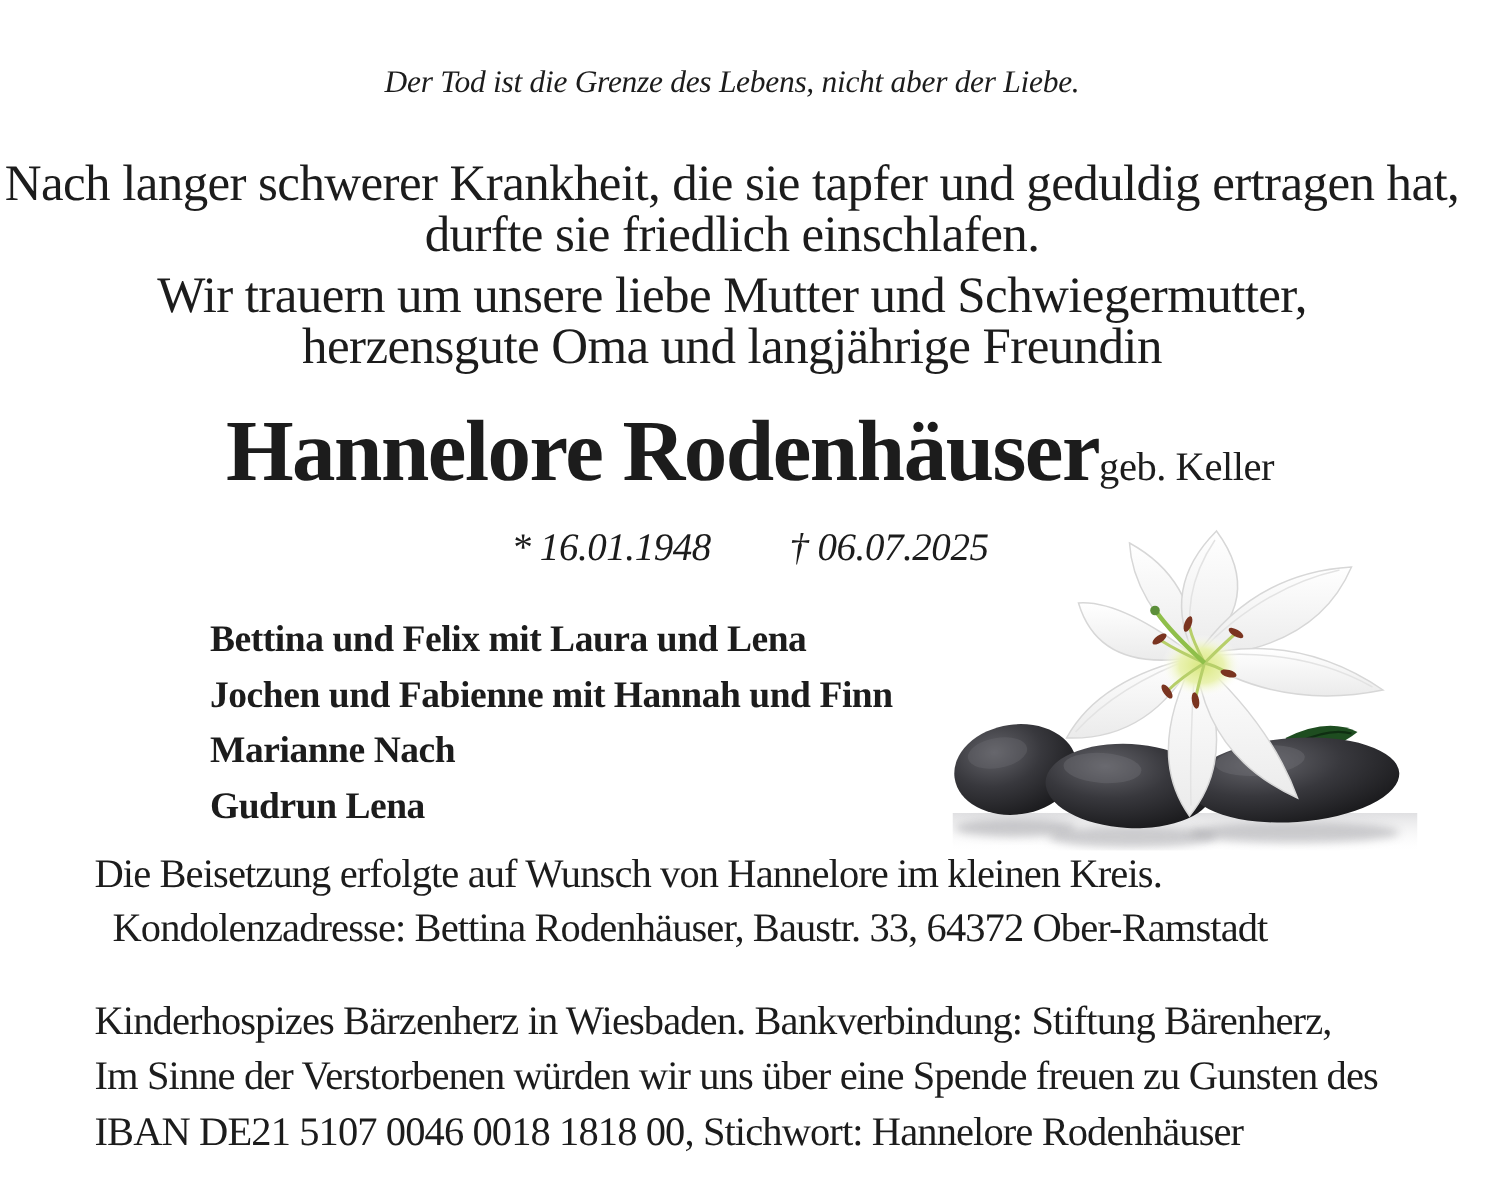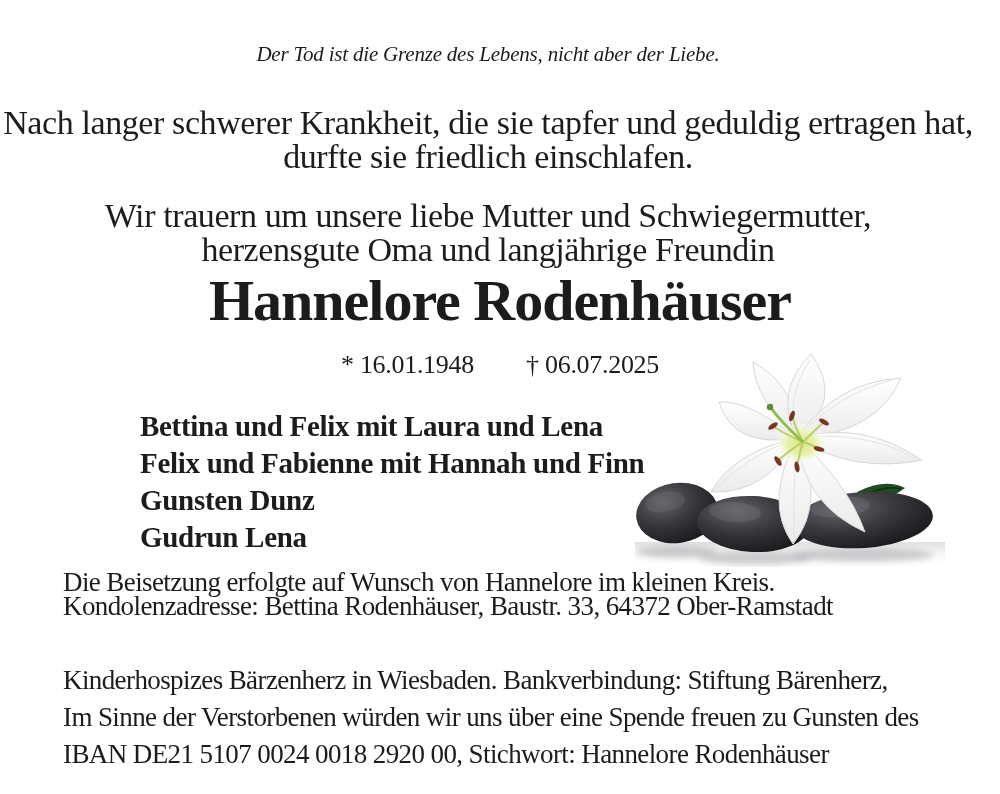--- a/index.html
+++ b/index.html
@@ -17,21 +17,21 @@
     font-style:italic;
     font-size:21px;
     letter-spacing:-0.2px;
   }
   .para{
     font-size:34px;
     line-height:34px;
     letter-spacing:-0.4px;
   }
   .para-intro{top:106px;}
-  .para-mourning{top:199px;}
+  .para-mourning{top:181px;}
   .headline-row{
     position:absolute;top:268px;left:0;width:1000px;
     display:flex;justify-content:center;align-items:baseline;gap:0;
     white-space:nowrap;
   }
   .deceased-name{
     font-size:58px;
     font-weight:bold;
     letter-spacing:-1px;
     line-height:1.15;
@@ -39,41 +39,42 @@
   .maiden-name{
     font-size:27px;
     letter-spacing:-0.3px;
   }
   .dates-row{
     position:absolute;top:350px;left:0;width:1000px;
     text-align:center;
     font-size:26px;
     letter-spacing:-0.3px;
     white-space:nowrap;
+    font-style:italic;
   }
   .dates-row .birth{margin-right:46px;}
   .family-list{
     position:absolute;left:140px;top:408px;
-    font-size:29px;font-weight:bold;
+    font-size:25px;font-weight:bold;
     line-height:37px;
     letter-spacing:-0.3px;
     white-space:nowrap;
   }
   .photo{
     position:absolute;left:635px;top:352px;width:310px;height:215px;
   }
   .bottom-block{
     position:absolute;left:63px;width:910px;
     font-size:27px;
     letter-spacing:-0.6px;
     line-height:37px;
     white-space:nowrap;
   }
   .burial{top:564px;}
-  .condolence{top:588px;}
+  .condolence{top:600px;margin-left:12px;}
   .donation{top:662px;}
 </style>
 </head>
 <body>
 
 <div class="page">
 
   <div class="centered epigraph">Der Tod ist die Grenze des Lebens, nicht aber der Liebe.</div>
 
   <div class="centered para para-intro">
@@ -81,31 +82,32 @@
     <div>durfte sie friedlich einschlafen.</div>
   </div>
 
   <div class="centered para para-mourning">
     <div>Wir trauern um unsere liebe Mutter und Schwiegermutter,</div>
     <div>herzensgute Oma und langjährige Freundin</div>
   </div>
 
   <div class="headline-row">
     <span class="deceased-name">Hannelore Rodenhäuser</span>
+    <span class="maiden-name">geb. Keller</span>
   </div>
 
   <div class="dates-row">
     <span class="birth">* 16.01.1948</span>
     <span class="death">† 06.07.2025</span>
   </div>
 
   <div class="family-list">
     <div>Bettina und Felix mit Laura und Lena</div>
-    <div>Felix und Fabienne mit Hannah und Finn</div>
-    <div>Gunsten Dunz</div>
+    <div>Jochen und Fabienne mit Hannah und Finn</div>
+    <div>Marianne Nach</div>
     <div>Gudrun Lena</div>
   </div>
 
   <div class="photo">
     <svg viewBox="0 0 310 215" width="310" height="215" xmlns="http://www.w3.org/2000/svg">
       <defs>
         <radialGradient id="stoneG" cx="35%" cy="28%" r="85%">
           <stop offset="0%" stop-color="#64646a"></stop>
           <stop offset="45%" stop-color="#38383d"></stop>
           <stop offset="100%" stop-color="#141416"></stop>
@@ -188,16 +190,16 @@
     </svg>
   </div>
 
   <div class="bottom-block burial">Die Beisetzung erfolgte auf Wunsch von Hannelore im kleinen Kreis.</div>
 
   <div class="bottom-block condolence">Kondolenzadresse: Bettina Rodenhäuser, Baustr. 33, 64372 Ober-Ramstadt</div>
 
   <div class="bottom-block donation">
     <div>Kinderhospizes Bärzenherz in Wiesbaden. Bankverbindung: Stiftung Bärenherz,</div>
     <div>Im Sinne der Verstorbenen würden wir uns über eine Spende freuen zu Gunsten des</div>
-    <div>IBAN DE21 5107 0024 0018 2920 00, Stichwort: Hannelore Rodenhäuser</div>
+    <div>IBAN DE21 5107 0046 0018 1818 00, Stichwort: Hannelore Rodenhäuser</div>
   </div>
 
 </div>
 
 </body></html>

